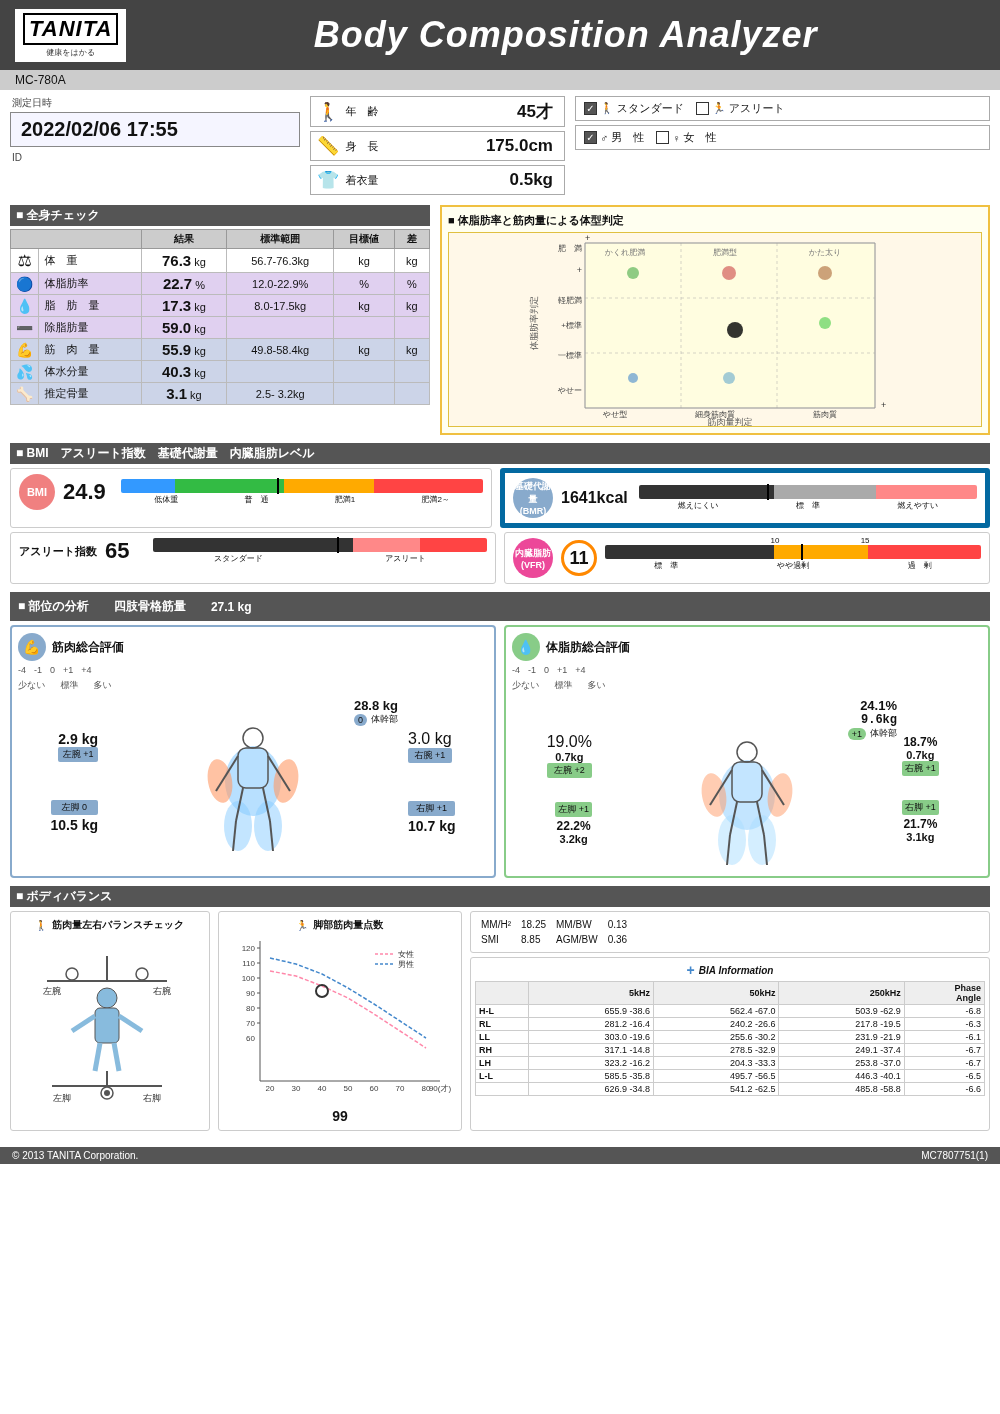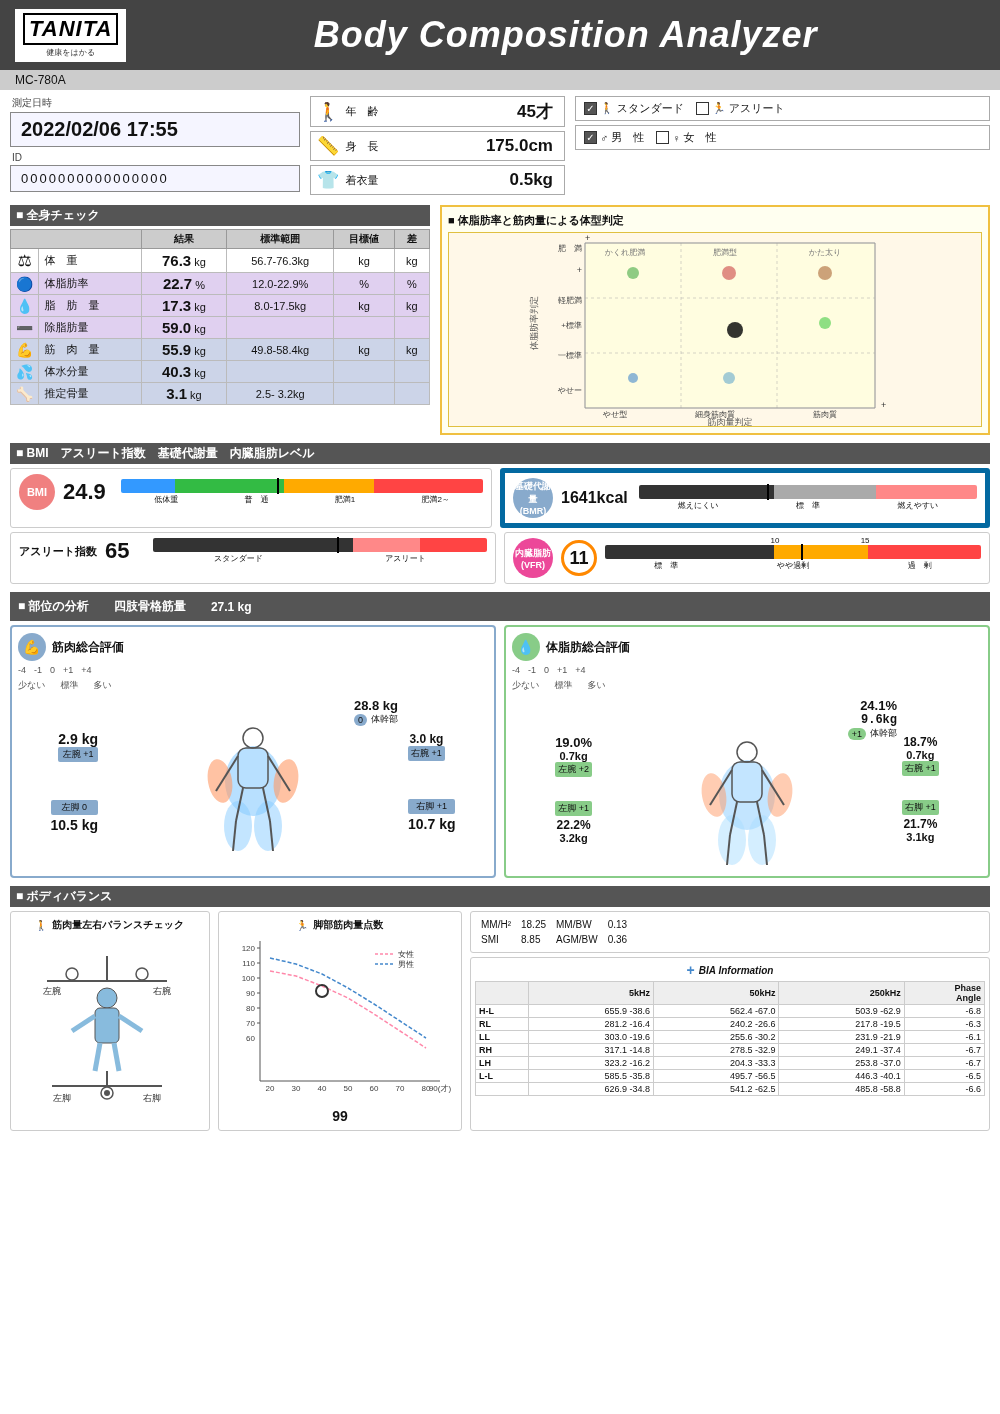--- a/index.html
+++ b/index.html
@@ -306,21 +306,20 @@
   <div class="model-row">
     <span>MC-780A</span>
   </div>
 
   <div class="top-box-row">
 
     <div class="info-block-left">
       <div class="datetime-label">測定日時</div>
       <div class="dt-box">2022/02/06  17:55</div>
       <div class="datetime-label">ID</div>
-      <div class="id-box2">0000000000000000</div>
     </div>
 
     <div class="info-block-mid">
       <div class="param-row">
         <span class="param-icon">🚶</span>
         <span class="param-name">年　齢</span>
         <span class="param-value">45才</span>
       </div>
       <div class="param-row">
         <span class="param-icon">📏</span>
@@ -651,21 +650,21 @@
                 <line x1="70" y1="30" x2="92" y2="65" stroke="#555" stroke-width="2"></line>
                 <line x1="45" y1="62" x2="38" y2="95" stroke="#555" stroke-width="2"></line>
                 <line x1="65" y1="62" x2="72" y2="95" stroke="#555" stroke-width="2"></line>
                 <line x1="38" y1="95" x2="35" y2="125" stroke="#555" stroke-width="2"></line>
                 <line x1="72" y1="95" x2="75" y2="125" stroke="#555" stroke-width="2"></line>
               </svg>
             </div>
 
             <div style="display:flex;flex-direction:column;gap:8px;align-items:flex-start;min-width:80px;">
               <div style="text-align:center;margin-top:10px;">
-                <div style="font-size:12px;font-weight:bold;">3.0 kg</div>
+                <div style="font-size:16px;font-weight:normal;">3.0 kg</div>
                 <div style="font-size:9px;background:#88aacc;padding:1px 3px;border-radius:2px;">右腕 <span>+1</span></div>
               </div>
               <div style="text-align:center;margin-top:30px;">
                 <div style="font-size:9px;background:#88aacc;padding:1px 3px;border-radius:2px;margin-bottom:2px;">右脚 <span>+1</span></div>
                 <div style="font-size:14px;font-weight:bold;">10.7 kg</div>
               </div>
             </div>
           </div>
         </div>
 
@@ -683,21 +682,21 @@
           </div>
           <div style="font-size:9px;color:#555;margin-bottom:6px;display:flex;gap:15px;">
             <span>少ない</span>
             <span>標準</span>
             <span>多い</span>
           </div>
           <div style="display:flex;align-items:center;gap:0;">
 
             <div style="display:flex;flex-direction:column;gap:4px;align-items:flex-end;min-width:80px;">
               <div style="text-align:center;margin-top:10px;">
-                <div style="font-size:13px;font-weight:bold;">19.0%</div>
+                <div style="font-size:16px;font-weight:normal;">19.0%</div>
                 <div style="font-size:11px;font-weight:bold;">0.7kg</div>
                 <div style="font-size:9px;background:#88cc88;padding:1px 3px;border-radius:2px;">左腕 <span>+2</span></div>
               </div>
               <div style="text-align:center;margin-top:20px;">
                 <div style="font-size:9px;background:#88cc88;padding:1px 3px;border-radius:2px;margin-bottom:2px;">左脚 <span>+1</span></div>
                 <div style="font-size:12px;font-weight:bold;">22.2%</div>
                 <div style="font-size:11px;font-weight:bold;">3.2kg</div>
               </div>
             </div>
 
@@ -916,14 +915,18 @@
                 </tr>
               </tbody>
             </table>
           </div>
         </div>
       </div>
     </div>
 
   </div>
 
+  <div class="footer">
+    <span>© 2013 TANITA Corporation.</span>
+    <span>MC7807751(1)</span>
+  </div>
 
 </div>
 
 </body></html>

